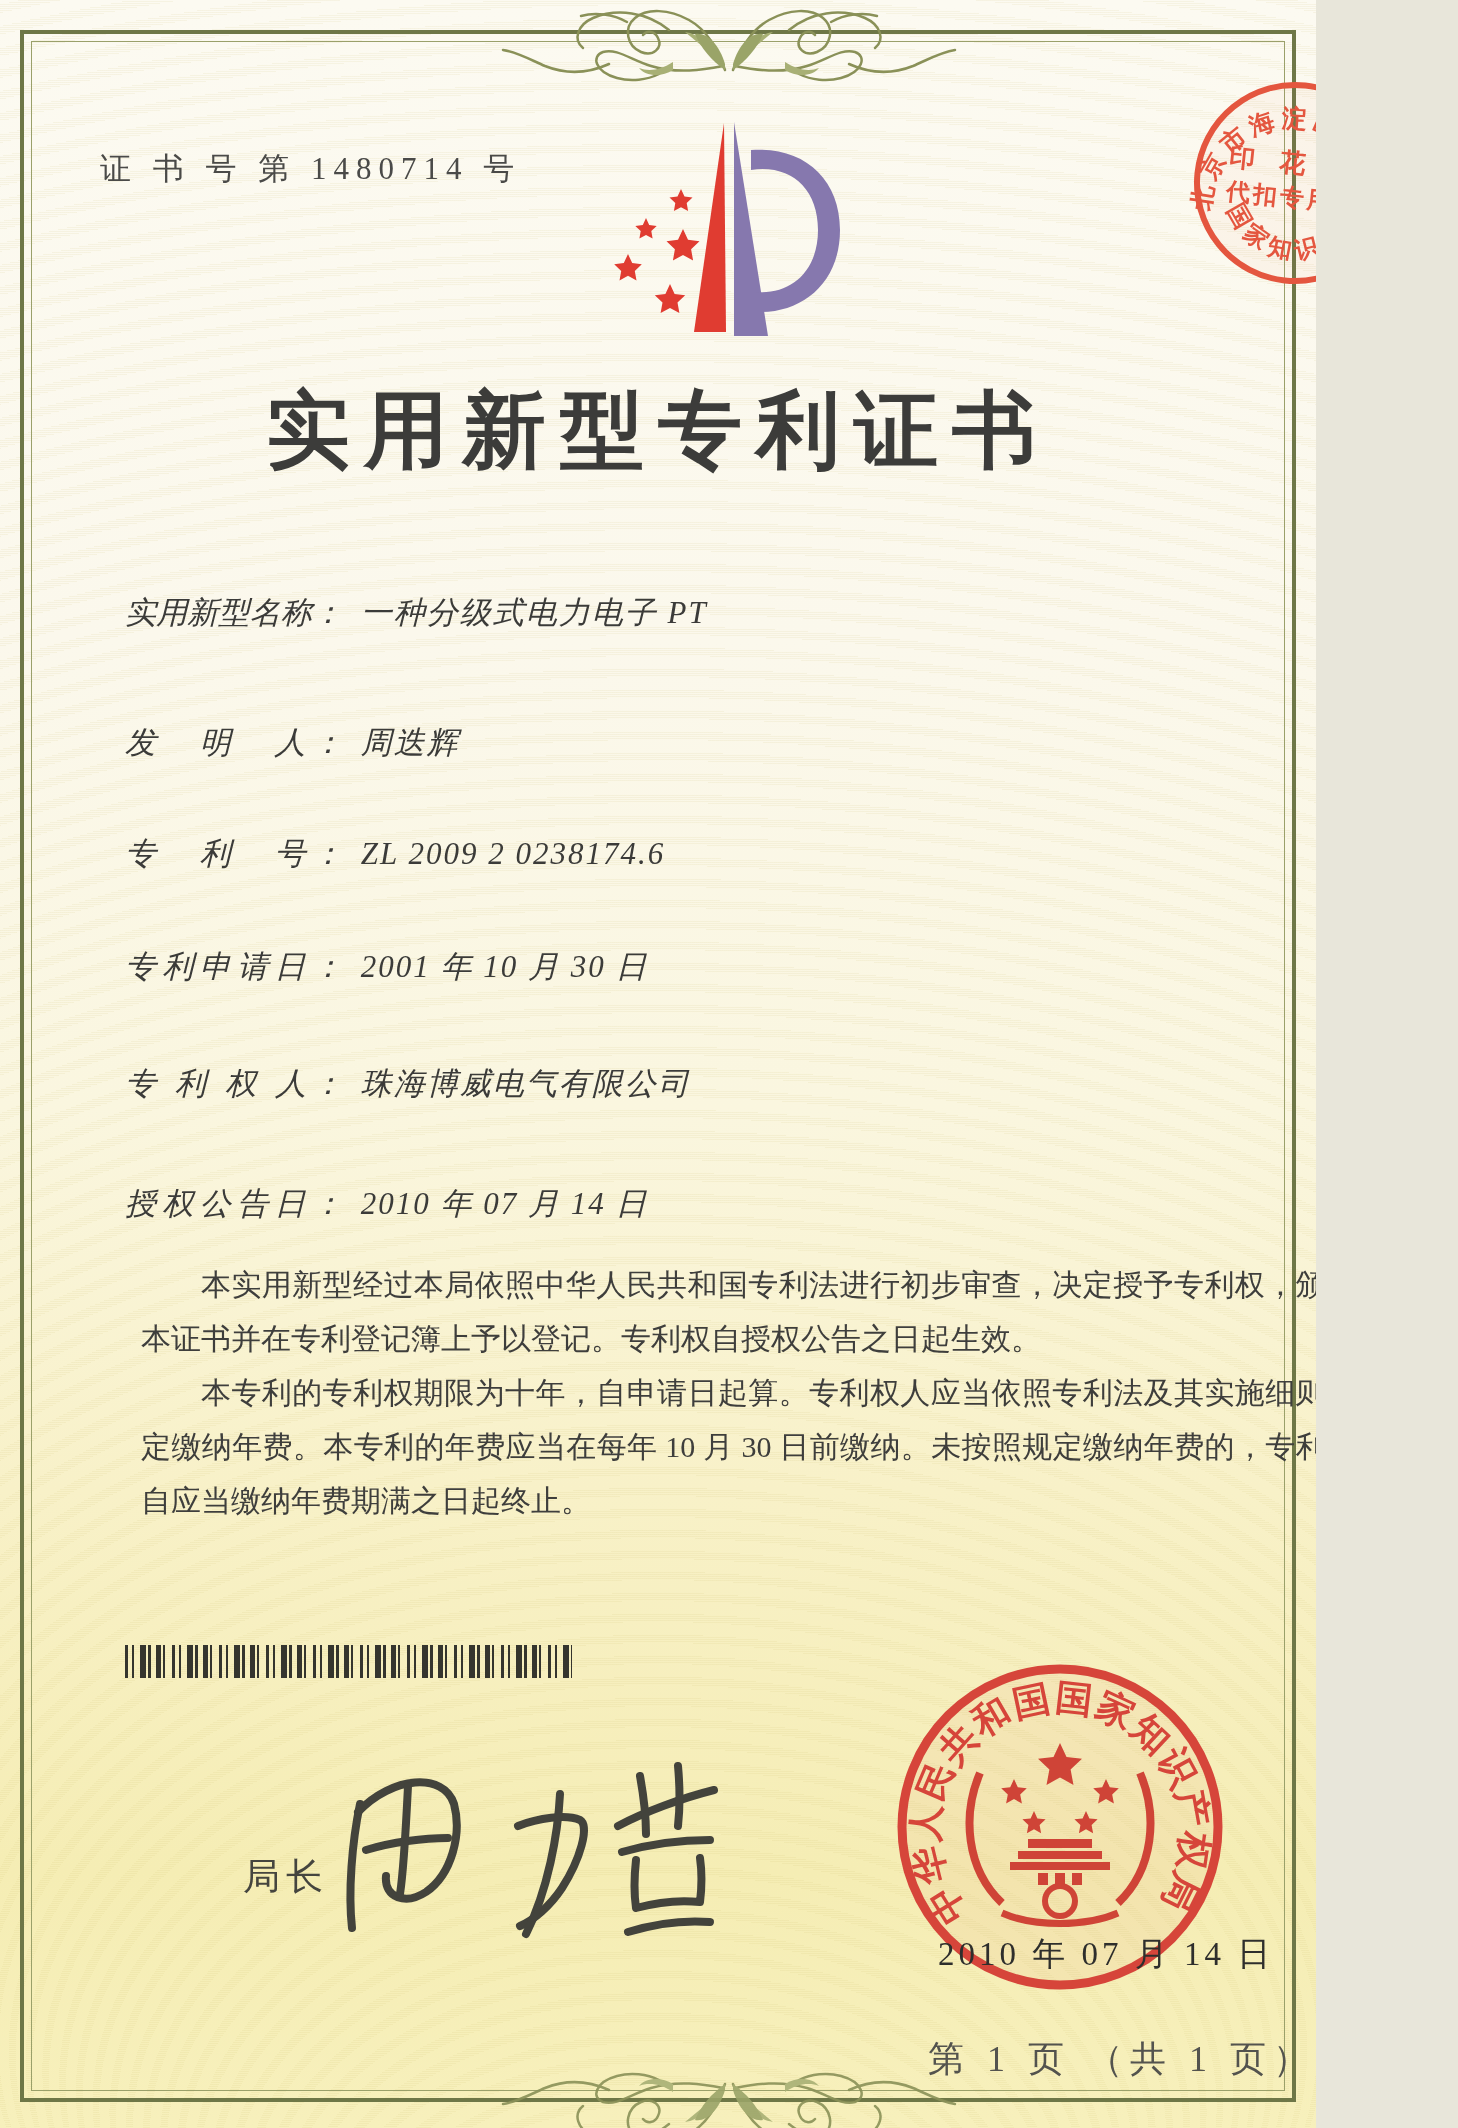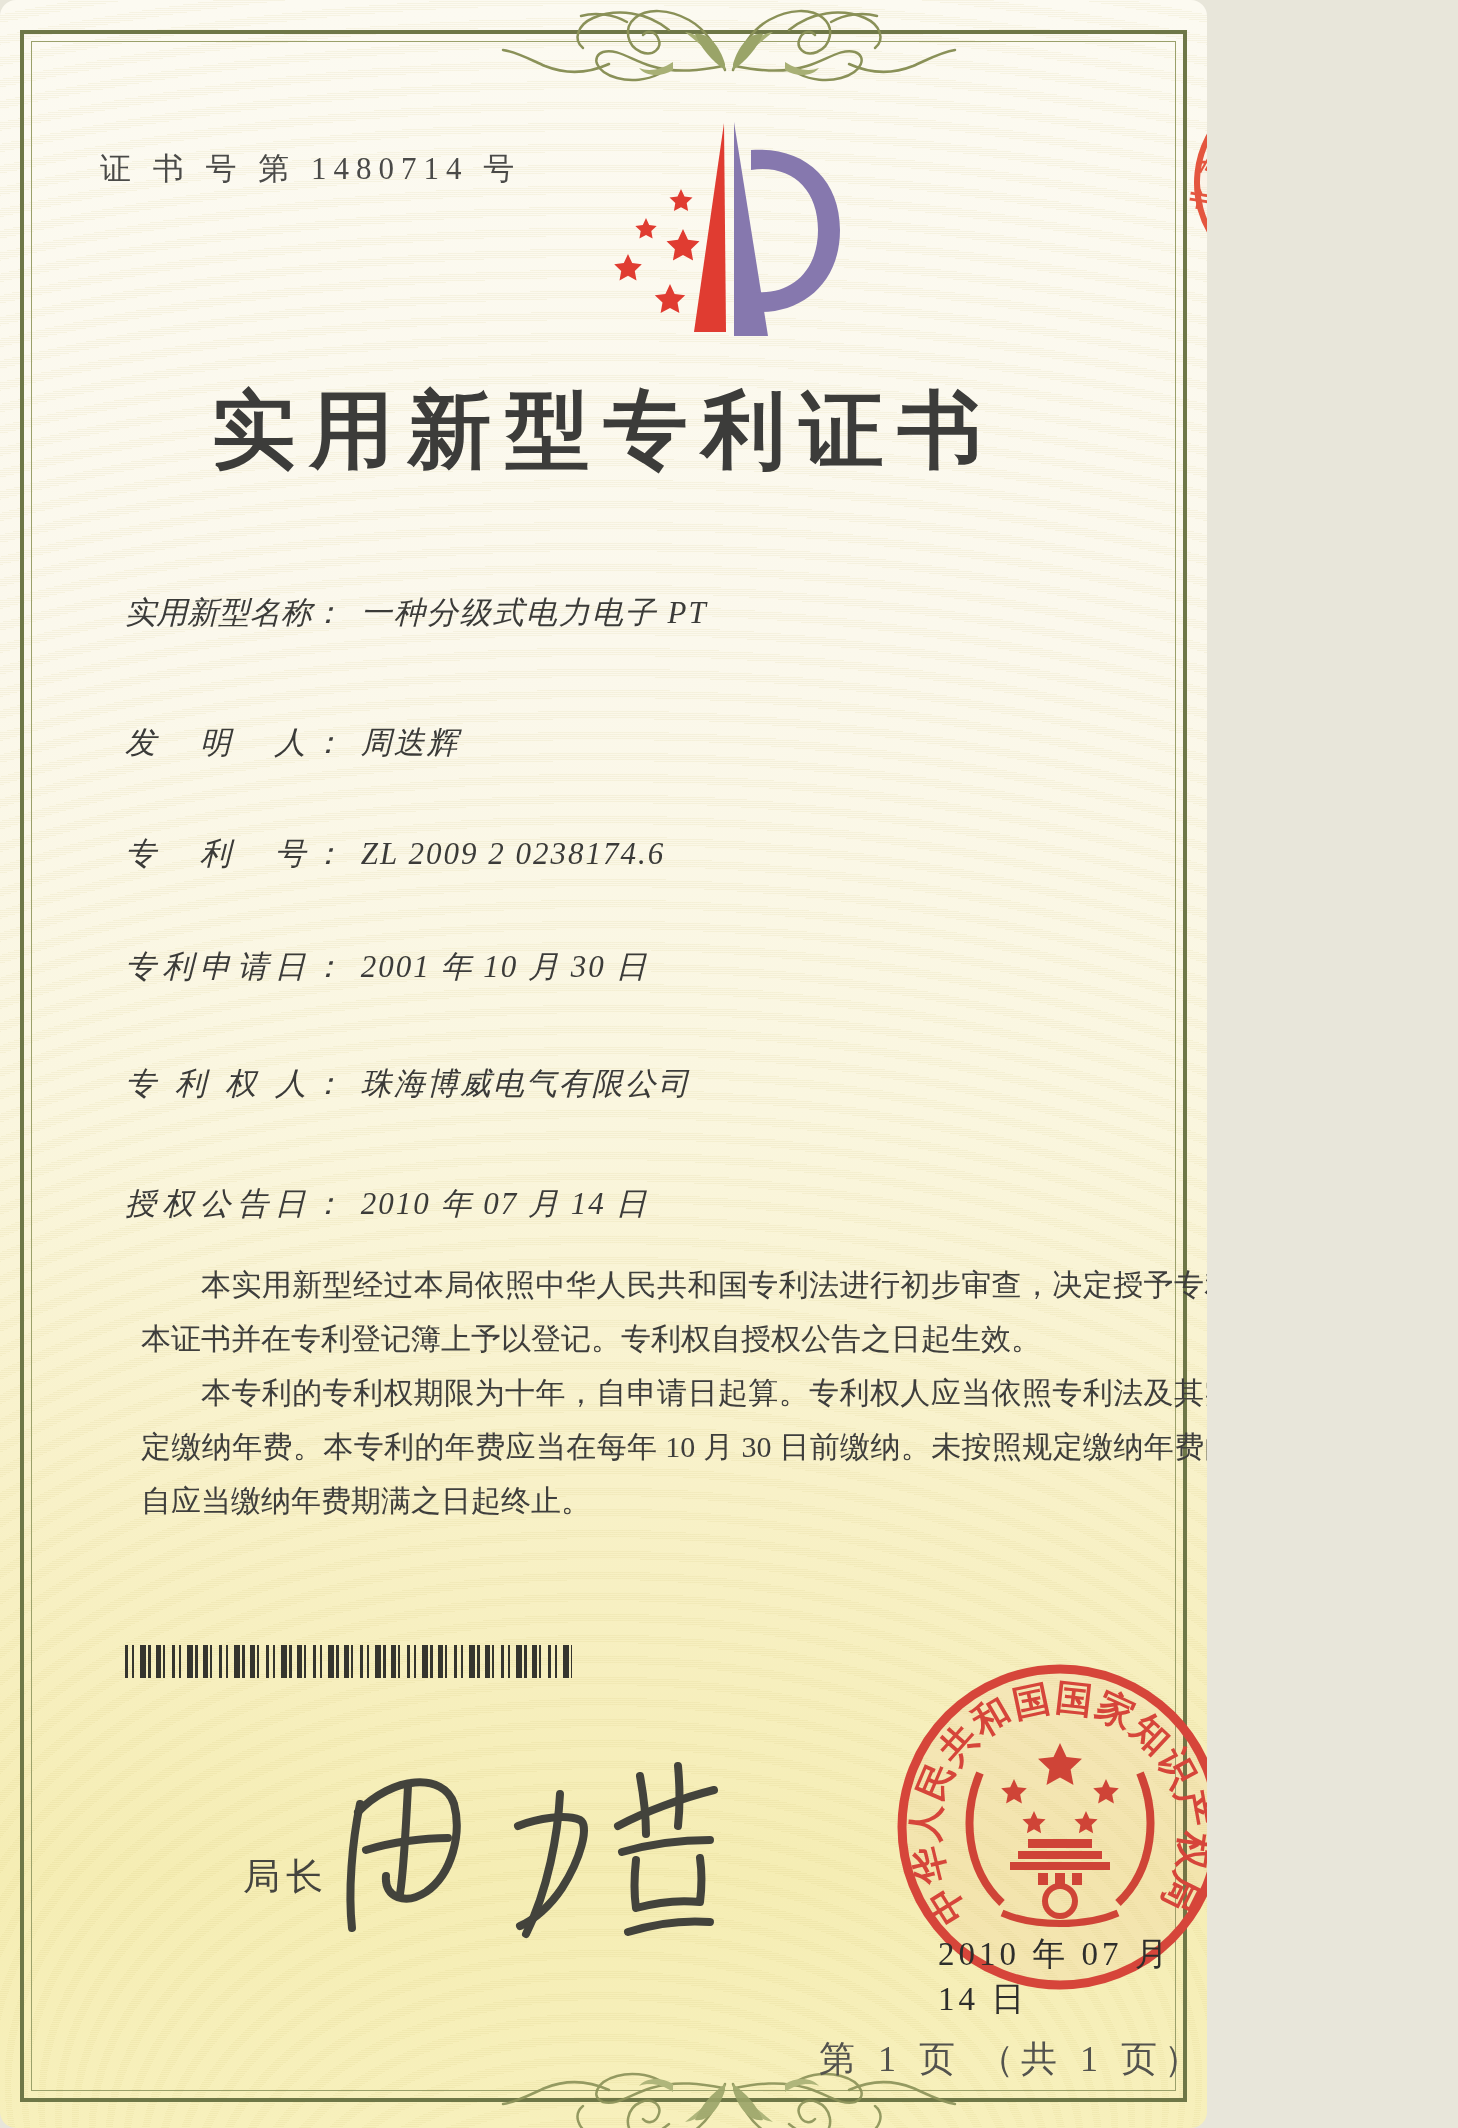--- a/index.html
+++ b/index.html
@@ -1,22 +1,21 @@
 <!DOCTYPE html>
 <html><head>
 <meta charset="utf-8">
 <style>
   html,body{margin:0;padding:0;background:#e8e6da;}
   #page{
-    position:relative;width:1207px;height:2128px;overflow:hidden;
+    position:relative;width:1316px;height:2128px;overflow:hidden;
     font-family:"Liberation Serif","DejaVu Serif",serif;color:#3a3a3a;
     background:
       repeating-radial-gradient(ellipse 2200px 420px at 50% 115%, rgba(196,180,96,0.10) 0 2px, rgba(0,0,0,0) 2px 10px),
       linear-gradient(180deg,#fcfaf1 0%,#fbf8ec 30%,#faf6df 52%,#f8f1c8 70%,#f5edb4 88%,#f7f0bc 100%);
-    border-radius: 16px;
   }
   
   .frame-outer{position:absolute;left:20px;top:30px;right:20px;bottom:26px;border:4px solid #6e7747;}
   .frame-inner{position:absolute;left:31px;top:41px;right:31px;bottom:37px;border:1.5px solid #9aa06a;}
   .ornament{position:absolute;left:489px;width:480px;height:92px;}
   .ornament.top{top:0;}
   .ornament.bottom{top:2062px;transform:scaleY(-1);opacity:.9;}
 
   .cert-number{position:absolute;left:100px;top:148px;font-size:31px;letter-spacing:7px;color:#4a4a48;}
 

